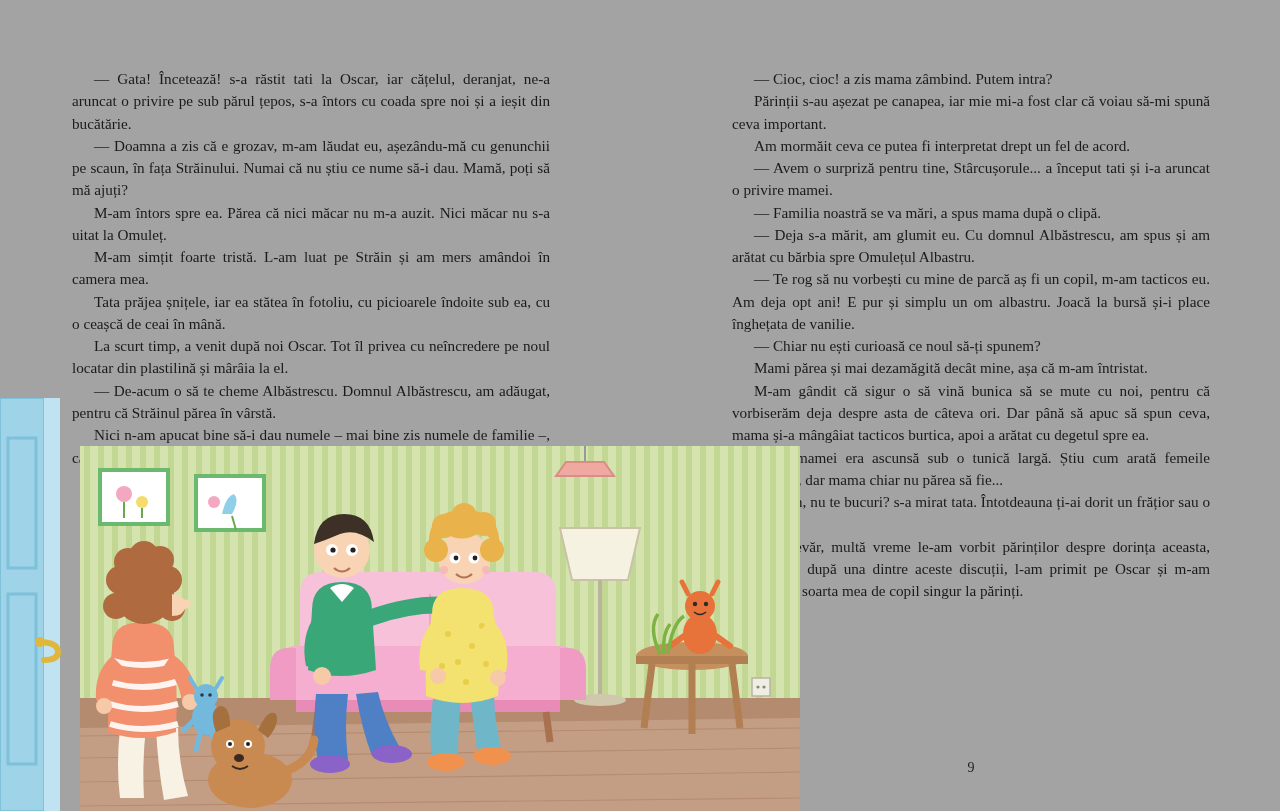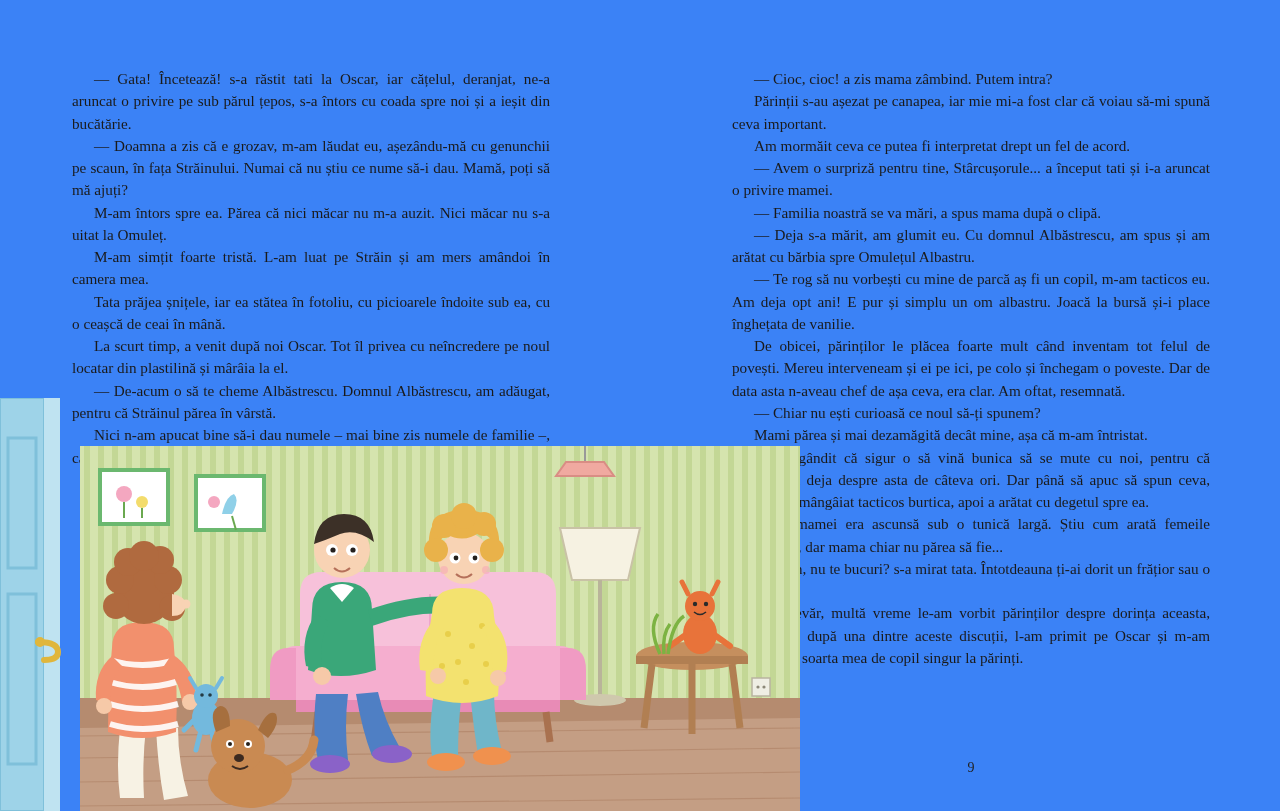--- a/index.html
+++ b/index.html
@@ -11,21 +11,21 @@
     width: 1280px;
     height: 811px;
     overflow: hidden;
     font-family: "Liberation Serif", serif;
     color: #1a1a1a;
   }
   .page {
     position: relative;
     width: 1280px;
     height: 811px;
-    background: #3b82f6;
+    background: #a3a3a3;
   }
 
   
   .col {
     position: absolute;
     top: 68px;
     width: 478px;
     font-size: 15.2px;
     line-height: 1.465;
     text-align: justify;
@@ -79,21 +79,20 @@
   </div>
 
   <div class="col col-right">
     <p>— Cioc, cioc! a zis mama zâmbind. Putem intra?</p>
     <p>Părinții s-au așezat pe canapea, iar mie mi-a fost clar că voiau să-mi spună ceva important.</p>
     <p>Am mormăit ceva ce putea fi interpretat drept un fel de acord.</p>
     <p>— Avem o surpriză pentru tine, Stârcușorule... a început tati și i-a aruncat o privire mamei.</p>
     <p>— Familia noastră se va mări, a spus mama după o clipă.</p>
     <p>— Deja s-a mărit, am glumit eu. Cu domnul Albăstrescu, am spus și am arătat cu bărbia spre Omulețul Albastru.</p>
     <p>— Te rog să nu vorbești cu mine de parcă aș fi un copil, m-am tacticos eu. Am deja opt ani! E pur și simplu un om albastru. Joacă la bursă și-i place înghețata de vanilie.</p>
-    <p>De obicei, părinților le plăcea foarte mult când inventam tot felul de povești. Mereu interveneam și ei pe ici, pe colo și închegam o poveste. Dar de data asta n-aveau chef de așa ceva, era clar. Am oftat, resemnată.</p>
     <p>— Chiar nu ești curioasă ce noul să-ți spunem?</p>
     <p>Mami părea și mai dezamăgită decât mine, așa că m-am întristat.</p>
     <p>M-am gândit că sigur o să vină bunica să se mute cu noi, pentru că vorbiserăm deja despre asta de câteva ori. Dar până să apuc să spun ceva, mama și-a mângâiat tacticos burtica, apoi a arătat cu degetul spre ea.</p>
     <p>Burta mamei era ascunsă sub o tunică largă. Știu cum arată femeile însărcinate, dar mama chiar nu părea să fie...</p>
     <p>— Cum, nu te bucuri? s-a mirat tata. Întotdeauna ți-ai dorit un frățior sau o surioară.</p>
     <p>Într-adevăr, multă vreme le-am vorbit părinților despre dorința aceasta, până când, după una dintre aceste discuții, l-am primit pe Oscar și m-am împăcat cu soarta mea de copil singur la părinți.</p>
   </div>
 
   <div class="folio">9</div>
 

